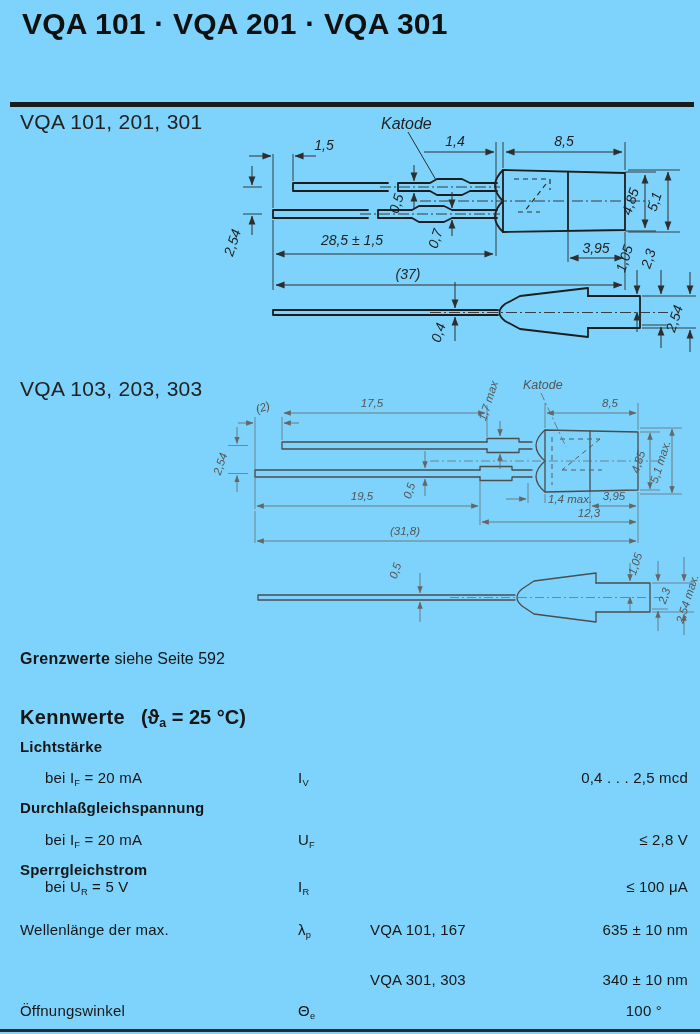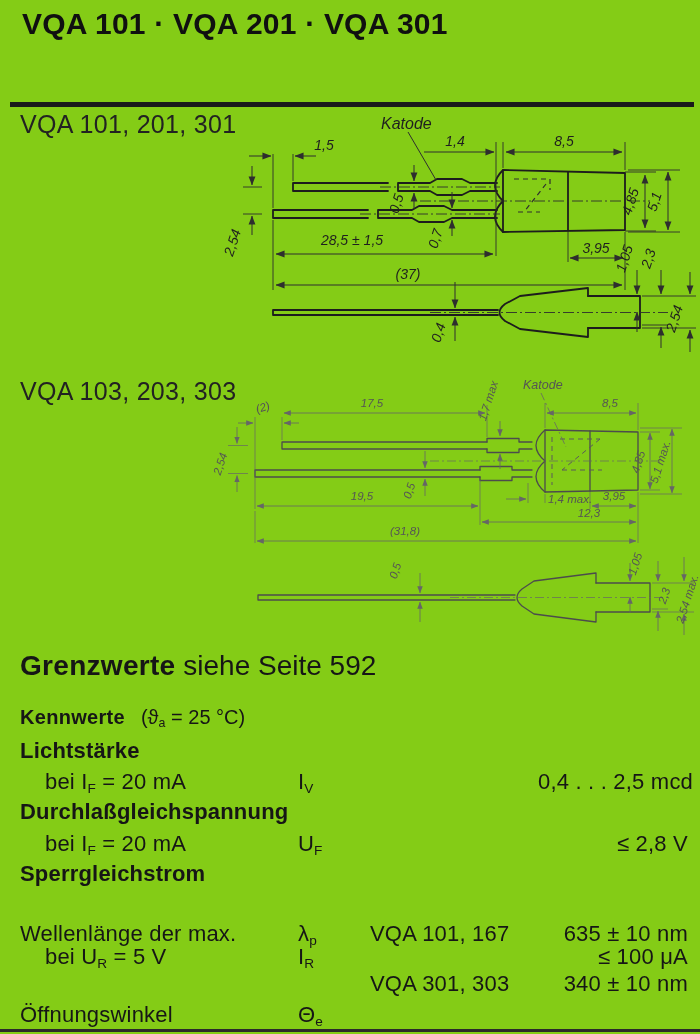--- a/index.html
+++ b/index.html
@@ -1,49 +1,49 @@
 <!DOCTYPE html>
 <html><head>
 <meta charset="utf-8">
 <style>
   html,body{margin:0;padding:0;}
   .page{
     position:relative; width:700px; height:1034px; overflow:hidden;
-    background:#84cc16; color:#161616;
+    background:#7dd3fc; color:#161616;
     font-family:"Liberation Sans","DejaVu Sans",sans-serif;
   }
   .title{position:absolute; left:22px; top:6px; font-size:30px; font-weight:bold;
          line-height:35px; letter-spacing:0.2px; color:#101010;}
   .rule-top{position:absolute; left:10px; right:6px; top:102px; height:5px; background:#1a1a1a;}
   .rule-bottom{position:absolute; left:0; right:0; top:1029px; height:3px; background:#2a2a2a;}
-  .fig-label{position:absolute; left:20px; font-size:25px; color:#222; letter-spacing:0.3px;}
+  .fig-label{position:absolute; left:20px; font-size:21px; color:#222; letter-spacing:0.3px;}
   .svgwrap{position:absolute; left:0;}
   
   .dln{stroke:#1d1d1d; stroke-width:1.8; fill:none; stroke-linejoin:round; stroke-linecap:round;}
   .dim{stroke:#2e2e2e; stroke-width:1; fill:none;}
   .ext{stroke:#2e2e2e; stroke-width:0.9; fill:none;}
   .cl {stroke:#2e2e2e; stroke-width:0.9; fill:none; stroke-dasharray:11 3 2 3;}
   .dash{stroke:#2e2e2e; stroke-width:1.2; fill:none; stroke-dasharray:5 4;}
   .t  {font:italic 14px "Liberation Sans","DejaVu Sans",sans-serif; fill:#1f1f1f;}
   .tk {font:italic 16px "Liberation Sans","DejaVu Sans",sans-serif; fill:#1f1f1f;}
   
   .dln2{stroke:#4c4c4c; stroke-width:1.3; fill:none; stroke-linejoin:round; stroke-linecap:round;}
   .dim2{stroke:#666; stroke-width:0.8; fill:none;}
   .ext2{stroke:#666; stroke-width:0.7; fill:none;}
   .cl2 {stroke:#666; stroke-width:0.7; fill:none; stroke-dasharray:9 3 2 3;}
   .dash2{stroke:#5a5a5a; stroke-width:1; fill:none; stroke-dasharray:5 4;}
   .t2 {font:italic 11.5px "Liberation Sans","DejaVu Sans",sans-serif; fill:#555;}
   .tk2{font:italic 12.5px "Liberation Sans","DejaVu Sans",sans-serif; fill:#555;}
   
-  .grenz{position:absolute; left:20px; top:650px; font-size:28px;}
+  .grenz{position:absolute; left:20px; top:650px; font-size:16px;}
   .grenz .b{font-weight:bold; letter-spacing:0.3px;}
   .kw-head{position:absolute; left:20px; top:706px; font-size:20px;}
   .kw-head .b{font-weight:bold; letter-spacing:0.3px;}
-  .kw-head .theta{margin-left:16px; font-weight:normal;}
-  .row{position:absolute; left:20px; right:12px; display:flex; font-size:22px; height:26px;
+  .kw-head .theta{margin-left:16px; font-weight:bold;}
+  .row{position:absolute; left:20px; right:12px; display:flex; font-size:15px; height:26px;
        letter-spacing:0.2px; white-space:nowrap;}
   .c1{width:278px; flex:none;}
   .c1.head{font-weight:bold;}
   .c1.cond{font-weight:normal; padding-left:25px; box-sizing:border-box;}
   .c2{width:72px; flex:none;}
   .c3{width:168px; flex:none;}
   .c4{flex:1; text-align:right;}
   .c4.angle{padding-right:26px;}
   sub{font-size:0.62em; vertical-align:-0.28em; letter-spacing:0;}
 </style>
@@ -244,21 +244,21 @@
   <div class="row" style="top:831px">
     <div class="c1 cond"><span>bei I</span><sub>F</sub><span> = 20 mA</span></div>
     <div class="c2"><span>U</span><sub>F</sub></div>
     <div class="c3"></div>
     <div class="c4">≤ 2,8 V</div>
   </div>
 
   <div class="row" style="top:861px">
     <div class="c1 head">Sperrgleichstrom</div>
   </div>
-  <div class="row" style="top:944px">
+  <div class="row" style="top:878px">
     <div class="c1 cond"><span>bei U</span><sub>R</sub><span> = 5 V</span></div>
     <div class="c2"><span>I</span><sub>R</sub></div>
     <div class="c3"></div>
     <div class="c4">≤ 100 μA</div>
   </div>
 
   <div class="row" style="top:921px">
     <div class="c1">Wellenlänge der max.</div>
     <div class="c2"><span>λ</span><sub>p</sub></div>
     <div class="c3">VQA 101, 167</div>
@@ -268,16 +268,17 @@
     <div class="c1"></div>
     <div class="c2"></div>
     <div class="c3">VQA 301, 303</div>
     <div class="c4">340 ± 10 nm</div>
   </div>
 
   <div class="row" style="top:1002px">
     <div class="c1">Öffnungswinkel</div>
     <div class="c2"><span>Θ</span><sub>e</sub></div>
     <div class="c3"></div>
+    <div class="c4 angle">100 °</div>
   </div>
 
   <div class="rule-bottom"></div>
 </div>
 
 </body></html>

